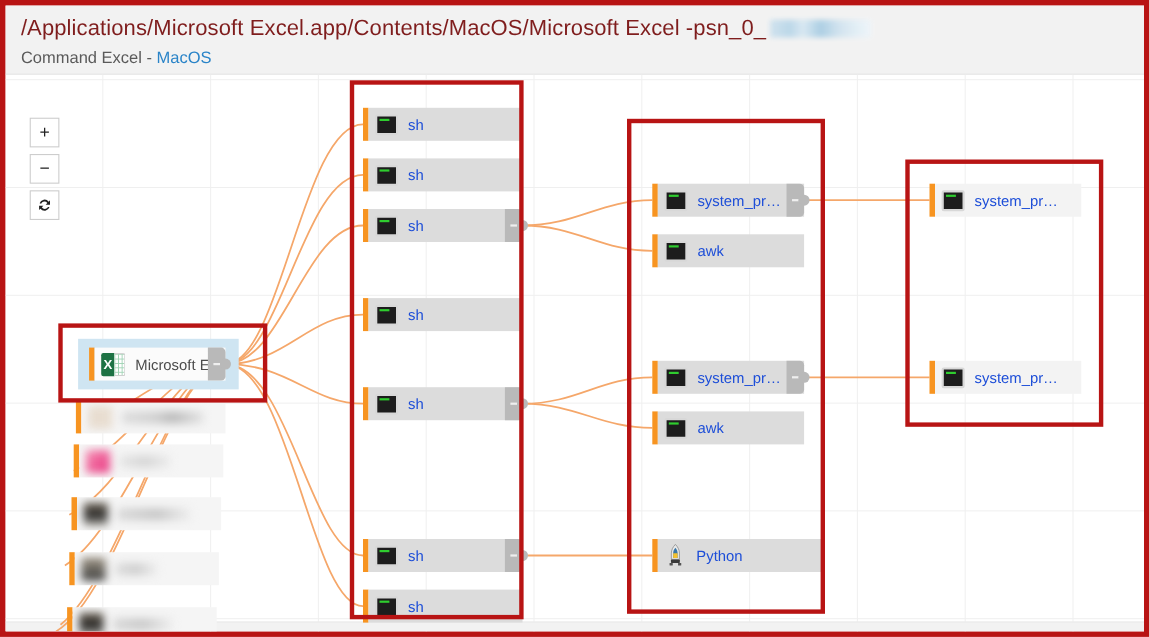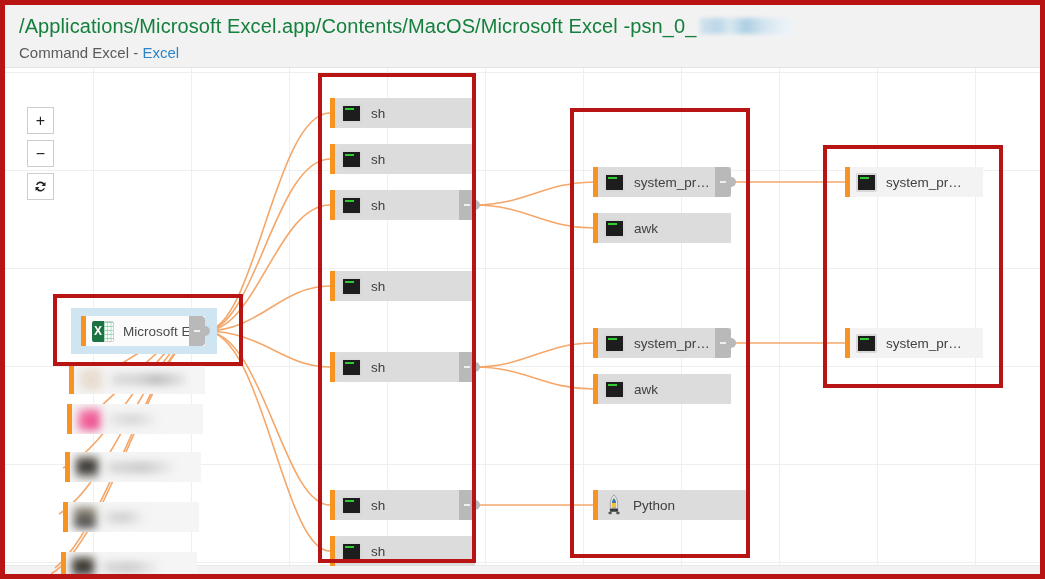--- a/index.html
+++ b/index.html
@@ -19,21 +19,21 @@
 
   
   .header {
     position: absolute; left: 0; top: 0;
     width: 1035px; height: 63px;
     background: #f2f2f2;
     border-bottom: 1px solid #e2e2e2;
     padding: 8px 0 0 14px;
   }
   .cmd-title {
-    font-size: 20px; color: #15803d;
+    font-size: 20px; color: #7f1d1d;
     letter-spacing: .1px; line-height: 26px;
     white-space: nowrap;
     display: flex; align-items: center;
   }
   .redact {
     display: inline-block;
     width: 92px; height: 16px;
     margin-left: 4px;
     border-radius: 1px;
     background:
@@ -113,21 +113,21 @@
   }
   .node .body {
     height: 30px; flex: 1 1 auto;
     background: #dcdcdc;
     display: flex; align-items: center;
     padding-left: 6px;
     overflow: hidden;
   }
   .node.light .body { background: #f3f3f3; }
   .node .label {
-    font-size: 13.5px; color: #404040;
+    font-size: 13.5px; color: #1d4ed8;
     margin-left: 9px; white-space: nowrap;
     overflow: hidden;
   }
 
   
   .ticon {
     width: 21px; height: 19px; flex: 0 0 auto;
     background: #1d1d1d;
     border: 2px solid #d8d8d8;
     border-radius: 2px;
@@ -216,21 +216,21 @@
 
 <div id="app">
 
   <div class="header">
     <div class="cmd-title">
       <span>/Applications/Microsoft Excel.app/Contents/MacOS/Microsoft Excel -psn_0_</span>
       <span class="redact"></span>
     </div>
     <div class="subline">
       <span>Command Excel -</span>
-      <a href="#">Excel</a>
+      <a href="#">MacOS</a>
     </div>
   </div>
 
   <div class="canvas">
 
     <svg class="edges" viewBox="0 0 1035 506" preserveAspectRatio="none">
       <g fill="none" stroke="#f5a76a" stroke-width="1.6">
 
         <path d="M200,263 C250,263 270,45 325,45"></path>
         <path d="M200,263 C250,263 270,91 325,91"></path>

